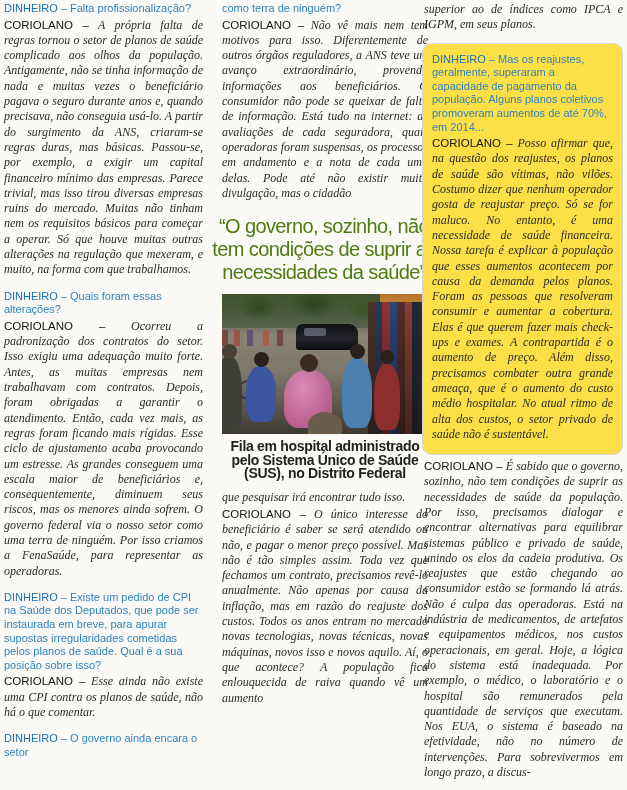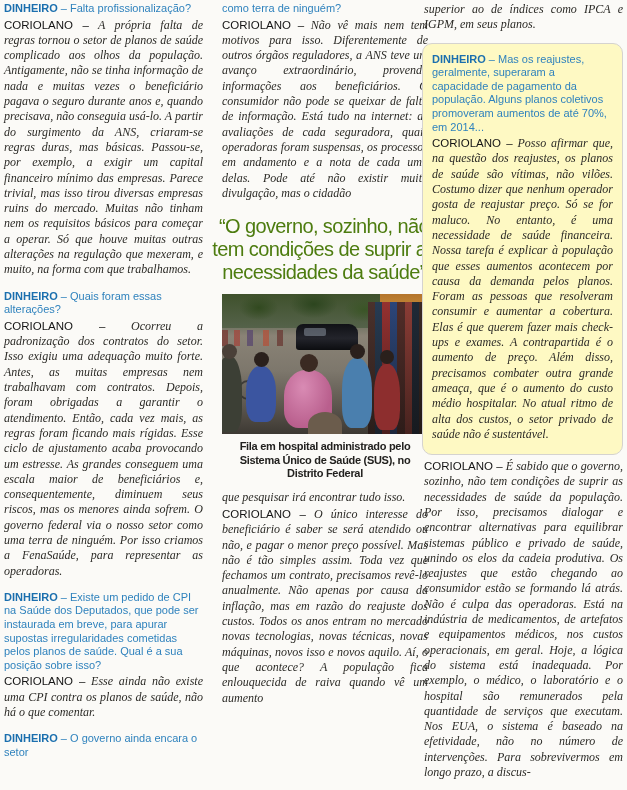--- a/index.html
+++ b/index.html
@@ -12,21 +12,21 @@
   .col-left{left:4px; width:199px;}
   .col-mid{left:222px; width:206px;}
   .col-right{left:424px; width:199px;}
 
   p{margin:0;}
   .q{
     font-family:"Liberation Sans", sans-serif;
     font-size:11px; line-height:13.6px; color:#2f82bd;
     text-align:left; margin:12px 0 2px 0;
   }
-  .q b{color:#1b6fae; font-weight:bold;text-align:center;}
+  .q b{color:#1b6fae; font-weight:normal;text-align:center;}
   .a{
     font-family:"Liberation Serif", serif;
     font-style:italic; font-size:12px; line-height:15.3px;
     color:#2b2a26; text-align:justify; margin:0 0 2px 0;
   }
   .a b{
     font-family:"Liberation Sans", sans-serif;
     font-style:normal; font-weight:normal; color:#141414; font-size:11.5px;
   }
   .cont{margin-top:9px;}
@@ -75,28 +75,28 @@
   .tealh{left:128px;top:50px;width:15px;height:15px;}
   .dark1{left:-6px;top:62px;width:26px;height:76px;background:#3c3f35;}
   .dark1h{left:0;top:50px;width:15px;height:15px;background:#4a4038;}
   .red1{left:152px;top:70px;width:26px;height:66px;background:#8d2e2e;}
   .red1h{left:158px;top:56px;width:14px;height:14px;}
   .fg-head{left:86px;top:118px;width:34px;height:26px;border-radius:50% 50% 0 0;background:#6b5c4c;}
   .bike{left:16px;top:86px;width:16px;height:16px;border:2px solid #1d1d1d;border-radius:50%;background:none;opacity:.6;}
 
   .caption{
     font-family:"Liberation Sans", sans-serif;
-    font-weight:bold; font-size:11px; line-height:13.5px; letter-spacing:-0.3px;
+    font-weight:bold; font-size:14px; line-height:13.5px; letter-spacing:-0.3px;
     color:#22211f; text-align:center; margin:2px 4px 8px 4px;
   }
 
   .qbox{
     border:1px solid #d5d3cf; border-radius:10px;
     padding:9px 9px 10px 9px; margin:10px 0 4px -2px;
-    background:#fef9c3;
+    background:#fde047;
   }
   .qbox .q{margin-top:0;}
 </style>
 </head>
 <body>
 
 <div class="page">
 
   <div class="col col-left">
     <p class="q first"><b>DINHEIRO</b> <span>– Falta profissionalização?</span></p>

